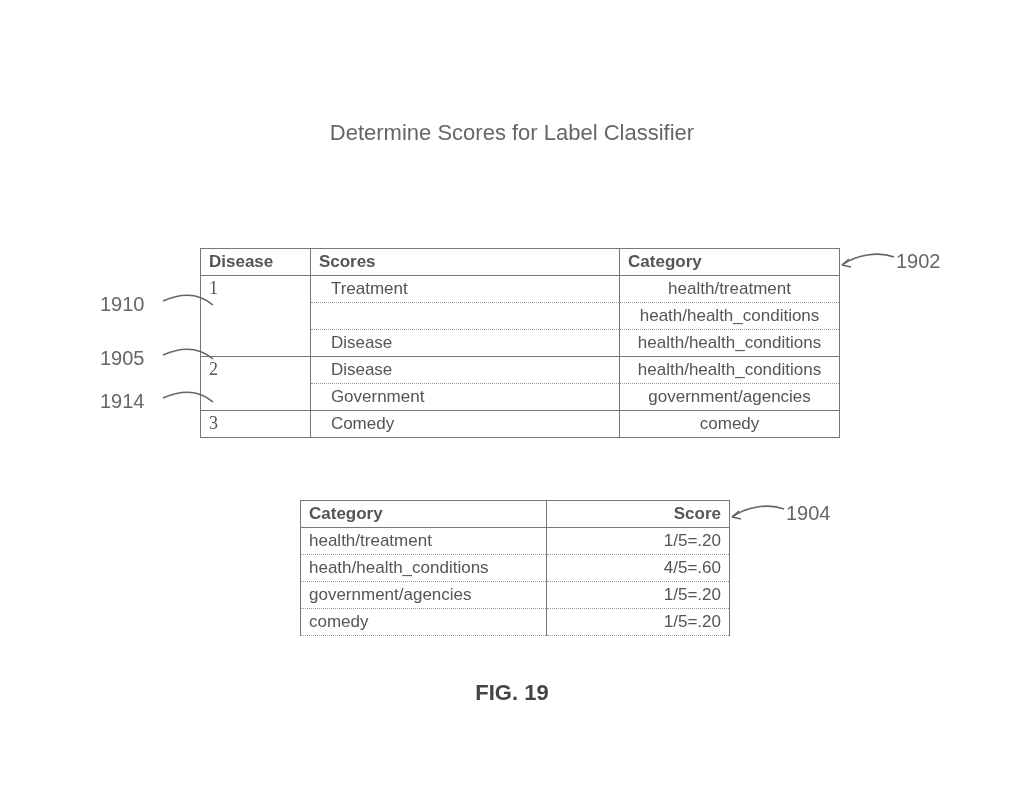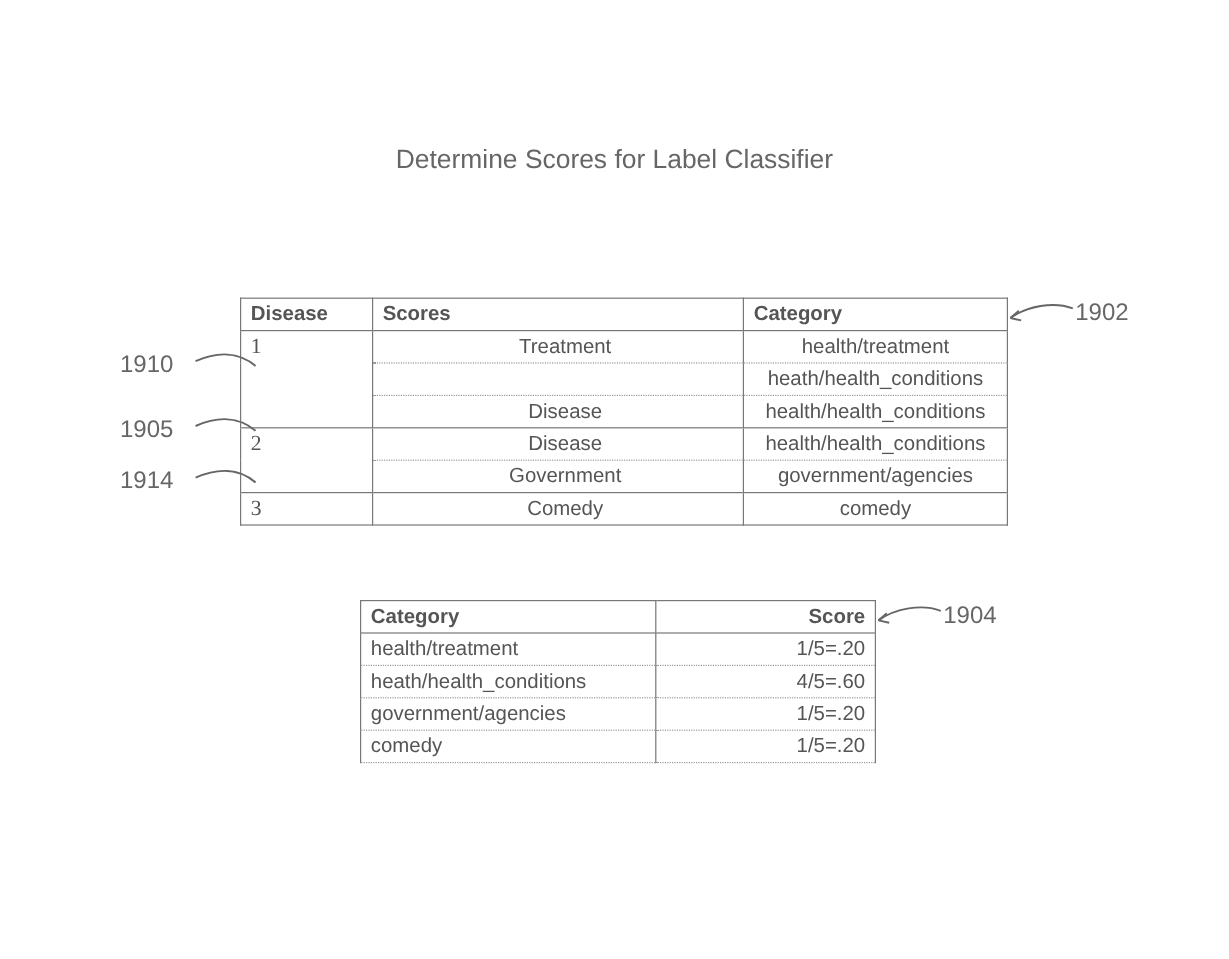--- a/index.html
+++ b/index.html
@@ -64,21 +64,21 @@
 
   .t1 td.pos {
     border-left: 1.5px solid #777;
     border-right: 1.5px solid #777;
     font-family: "Times New Roman", serif;
     font-size: 18px;
     vertical-align: top;
   }
   .t1 td.lab {
     border-right: 1.5px solid #777;
-    text-align: center;
+    text-align: left;
     padding-left: 20px;
   }
   .t1 td.cat {
     border-right: 1.5px solid #777;
     text-align: center;
   }
   .t1 tr.group-top td { border-top: 1.5px solid #777; }
   .t1 tr td.dash-top { border-top: 1.5px dotted #999; }
   .t1 tr.last td { border-bottom: 1.5px solid #777; }
 
@@ -229,13 +229,14 @@
     <span>1902</span>
   </div>
   <div class="ann right" style="top:502px; left:728px;">
     <svg class="lead" width="58" height="22">
       <path d="M56 6 C 40 0, 18 4, 4 14" stroke="#666" stroke-width="1.6" fill="none"></path>
       <path d="M4 14 l7 -6 M4 14 l9 2" stroke="#666" stroke-width="1.6" fill="none"></path>
     </svg>
     <span>1904</span>
   </div>
 
+  <div class="fig-label">FIG. 19</div>
 </div>
 
 </body></html>

